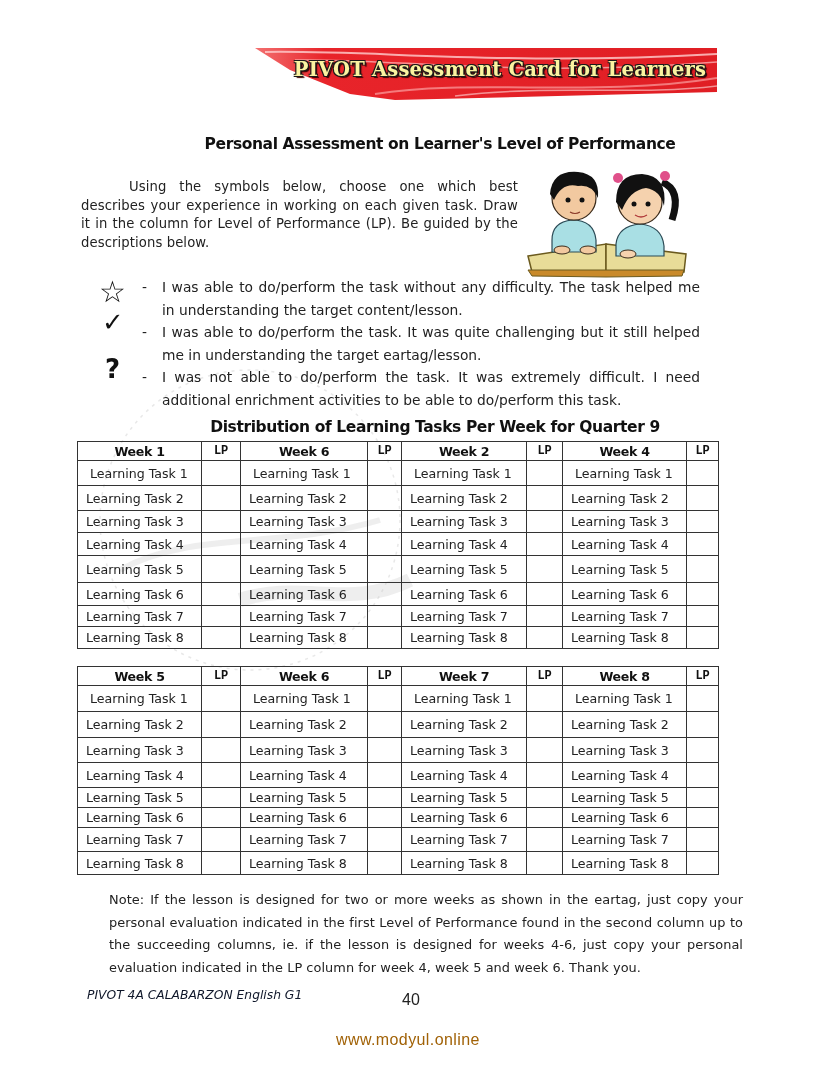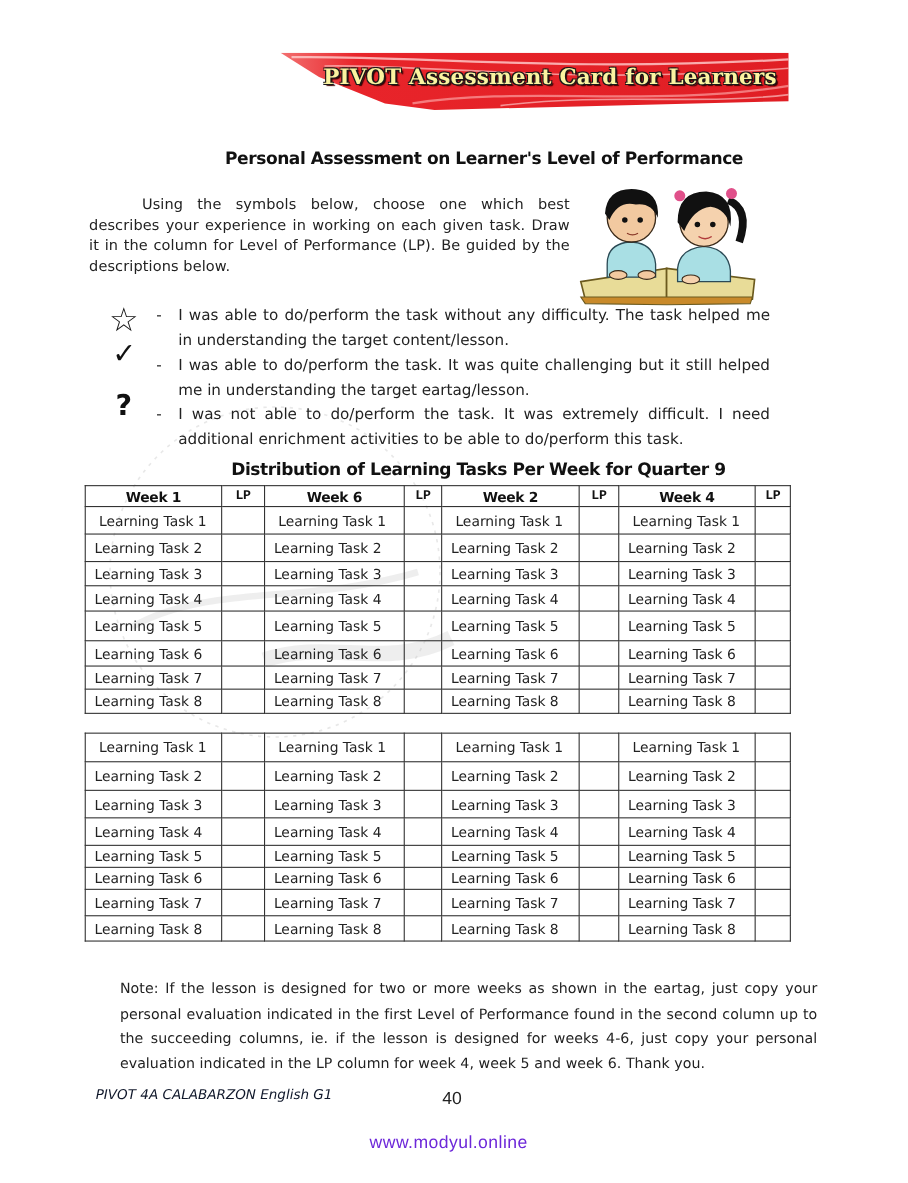--- a/index.html
+++ b/index.html
@@ -59,21 +59,21 @@
   .t1 { top: 441px; }
   .t2 { top: 666px; }
   .first-row td.task { padding-left: 12px; }
 
   .note {
     position: absolute; left: 81px; top: 889px; width: 634px;
     font-size: 12.9px; line-height: 22.6px; color: #222; text-align: justify; letter-spacing: 0.05px; margin-left: 28px;
   }
   .footer-left { position: absolute; left: 87px; top: 988px; font-size: 12.3px; font-style: italic; color: #0f172a; }
   .page-num { position: absolute; left: 402px; top: 991px; font-family: "Liberation Sans", sans-serif; font-size: 16px; color: #222; }
-  .site { position: absolute; left: 336px; top: 1031px; font-family: "Liberation Sans", sans-serif; font-size: 16px; color: #6d28d9; letter-spacing: 0.4px; }
+  .site { position: absolute; left: 336px; top: 1031px; font-family: "Liberation Sans", sans-serif; font-size: 16px; color: #a16207; letter-spacing: 0.4px; }
 </style>
 </head>
 <body>
 
 <div class="banner">
   <svg width="462" height="52" viewBox="0 0 462 52">
     <defs>
       <linearGradient id="rg" x1="0" y1="0" x2="1" y2="0">
         <stop offset="0" stop-color="#f37070"></stop>
         <stop offset="0.15" stop-color="#e8242a"></stop>
@@ -258,20 +258,30 @@
     <col style="width:124px">
       <col style="width:39px">
       <col style="width:127px">
       <col style="width:34px">
     <col style="width:125px">
       <col style="width:36px">
       <col style="width:124px">
       <col style="width:32px">
   </colgroup>
   <tbody>
+      <tr style="height:19px">
+    <th>Week 5</th>
+    <th class="lp">LP</th>
+    <th>Week 6</th>
+    <th class="lp">LP</th>
+    <th>Week 7</th>
+    <th class="lp">LP</th>
+    <th>Week 8</th>
+    <th class="lp">LP</th>
+  </tr>
   <tr class="first-row" style="height:26px">
     <td class="task">Learning Task 1</td>
         <td class="lp"></td>
     <td class="task">Learning Task 1</td>
         <td class="lp"></td>
     <td class="task">Learning Task 1</td>
         <td class="lp"></td>
     <td class="task">Learning Task 1</td>
         <td class="lp"></td>
   </tr>

